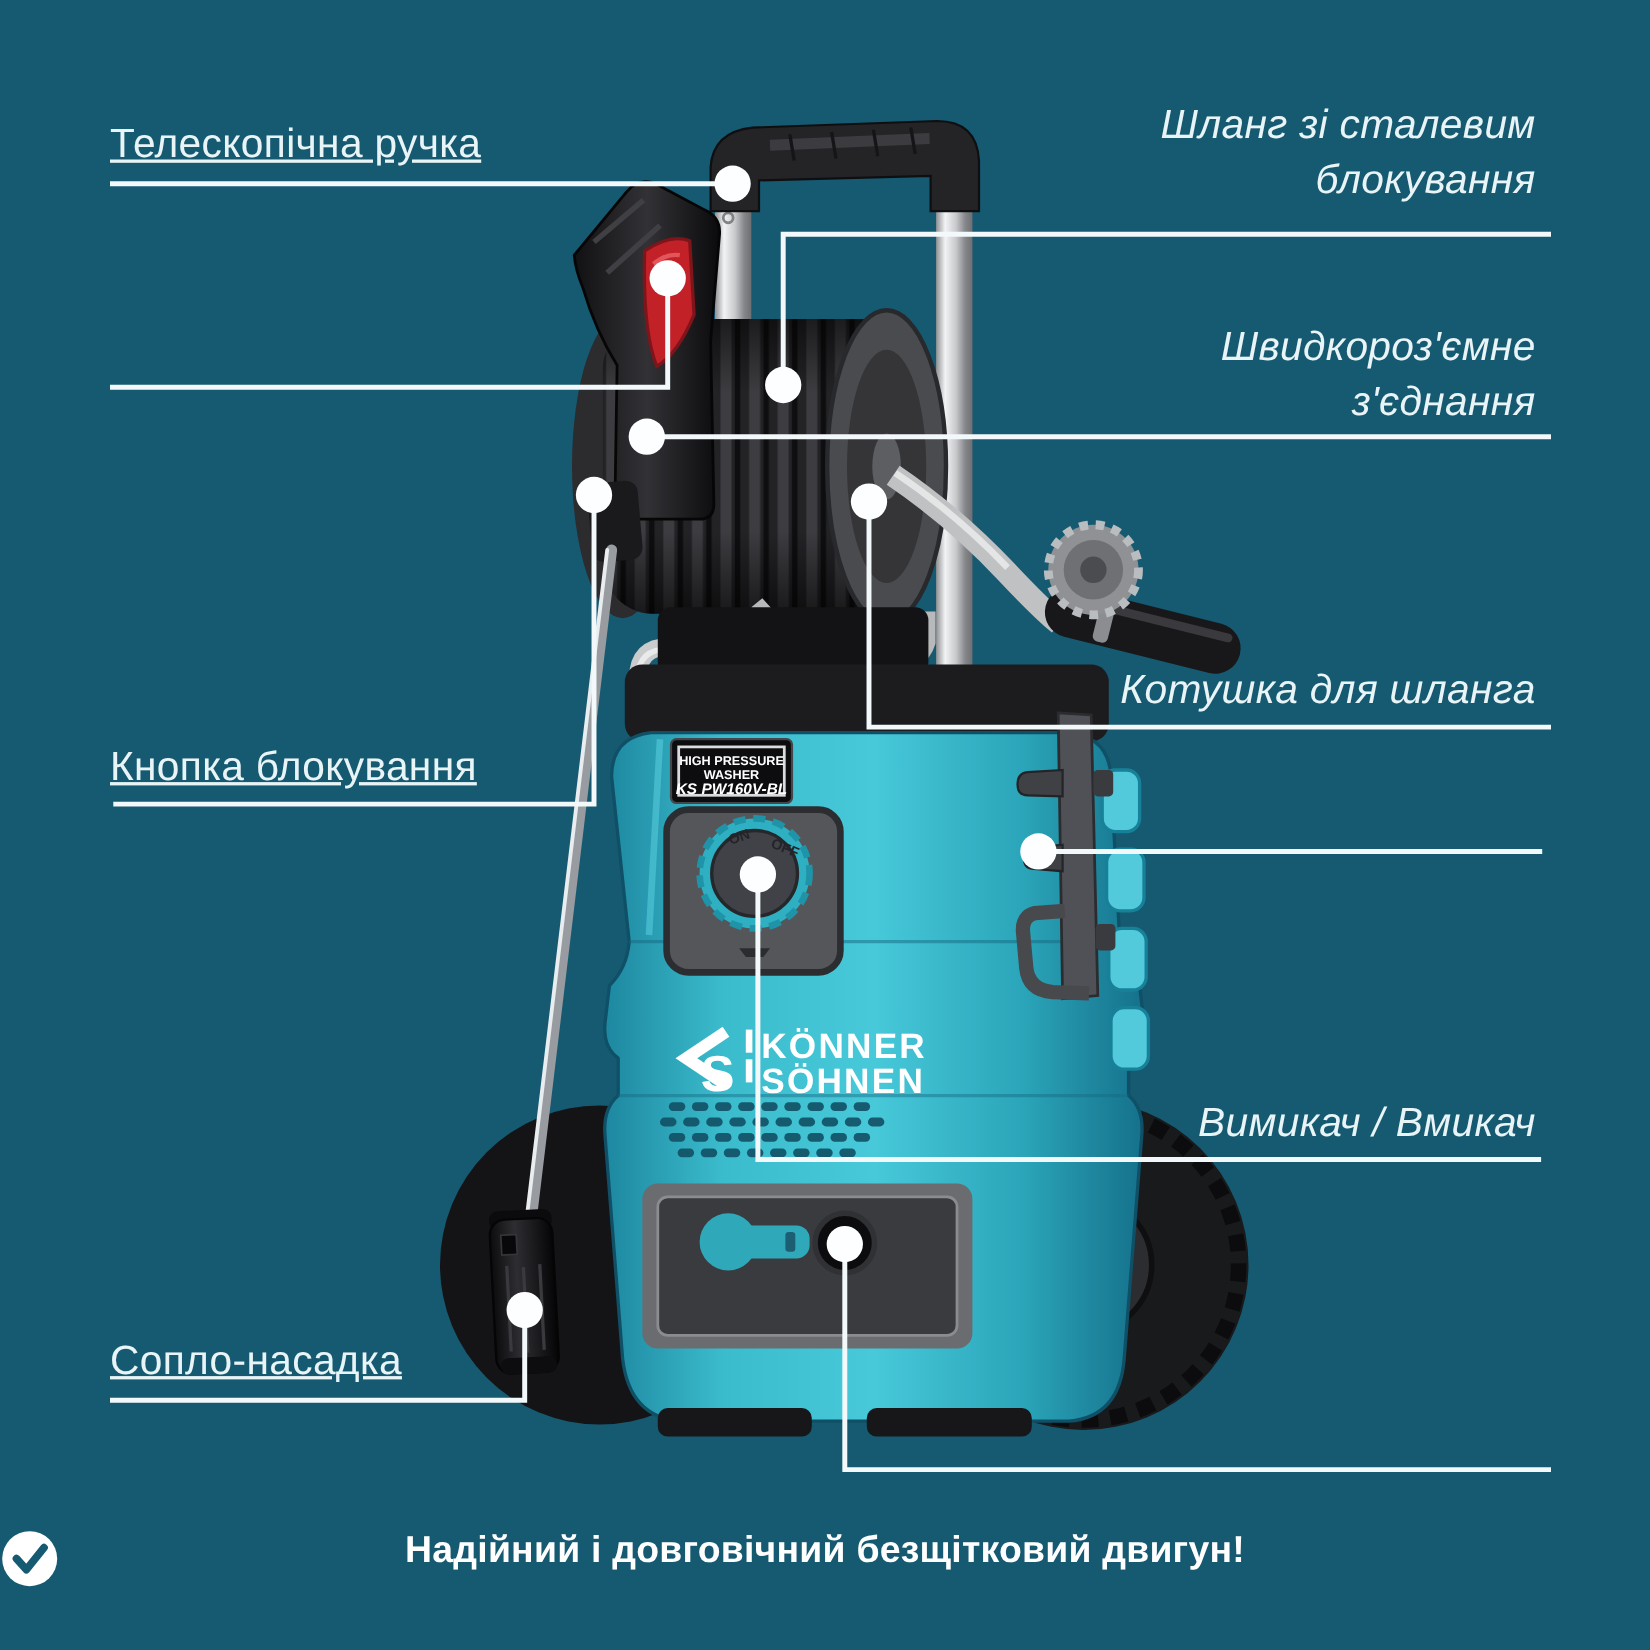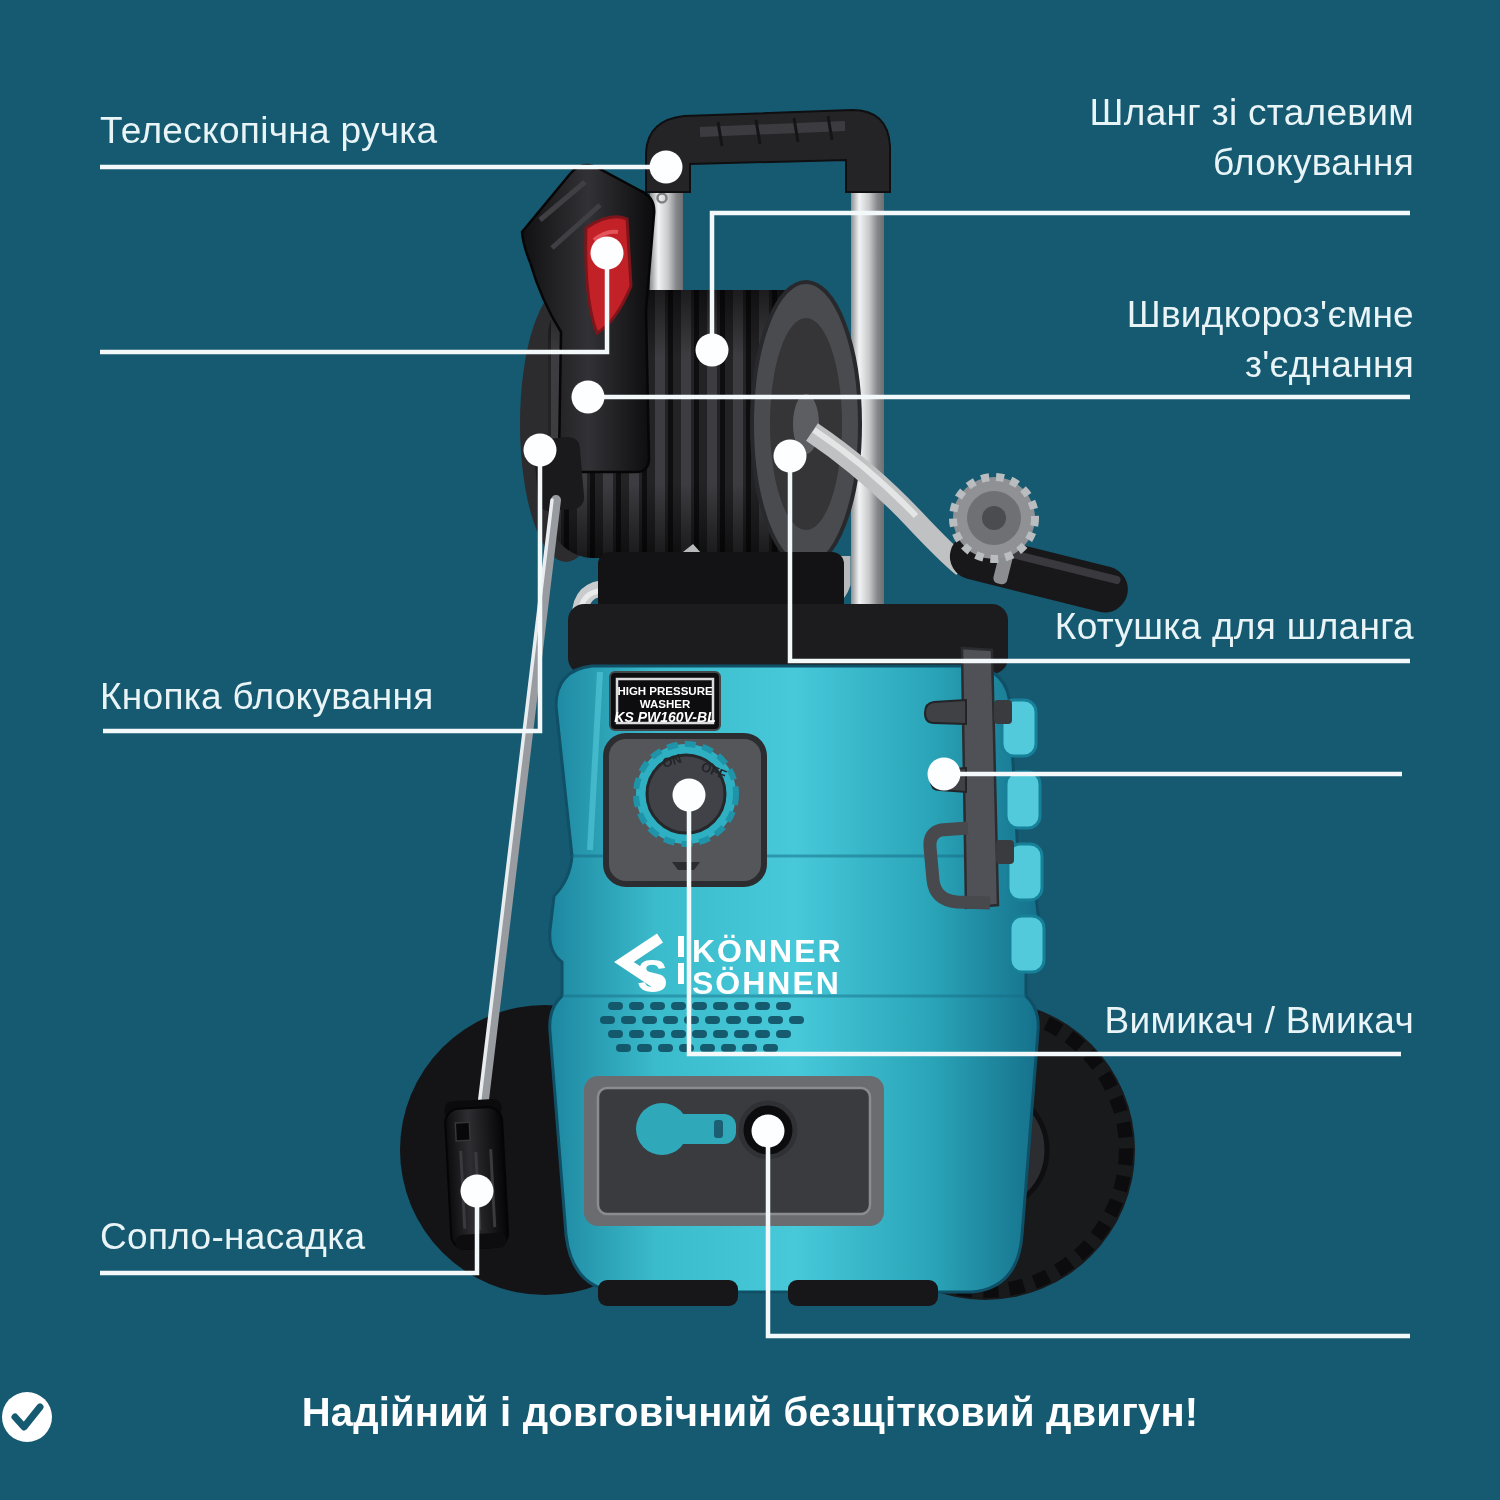--- a/index.html
+++ b/index.html
@@ -4,25 +4,25 @@
 <style>
   :root{
     --bg:#165a72; --label:#e9f4f7; --line:#f3f9fa; --accent:#2eadbe;
   }
   html,body{margin:0;padding:0;background:var(--bg);}
   .stage{position:relative;width:1500px;height:1500px;background:var(--bg);overflow:hidden;
          font-family:"Liberation Sans","DejaVu Sans",sans-serif;}
   svg{position:absolute;left:0;top:0;}
   .label{position:absolute;font-size:37px;line-height:1.35;color:var(--label);
          letter-spacing:.3px;white-space:nowrap;}
-  .label.right{right:86px;text-align:right;}
-  .label.left{left:100px;text-align:center;}
+  .label.right{right:104px;text-align:right;font-style:italic;}
+  .label.left{left:100px;text-align:center;text-decoration:underline;}
   .footer{position:absolute;left:0;right:0;top:1390px;display:flex;align-items:center;
           justify-content:center;gap:18px;}
-  .footer .txt{font-size:40px;font-weight:bold;color:#ffffff;letter-spacing:.2px;}
+  .footer .txt{font-size:34px;font-weight:bold;color:#ffffff;letter-spacing:.2px;}
 </style>
 </head>
 <body>
 
 <div class="stage">
 
   <svg width="1500" height="1500" viewBox="0 0 1500 1500">
     <defs>
       <linearGradient id="tube" x1="0" y1="0" x2="1" y2="0">
         <stop offset="0" stop-color="#8e9093"></stop>

